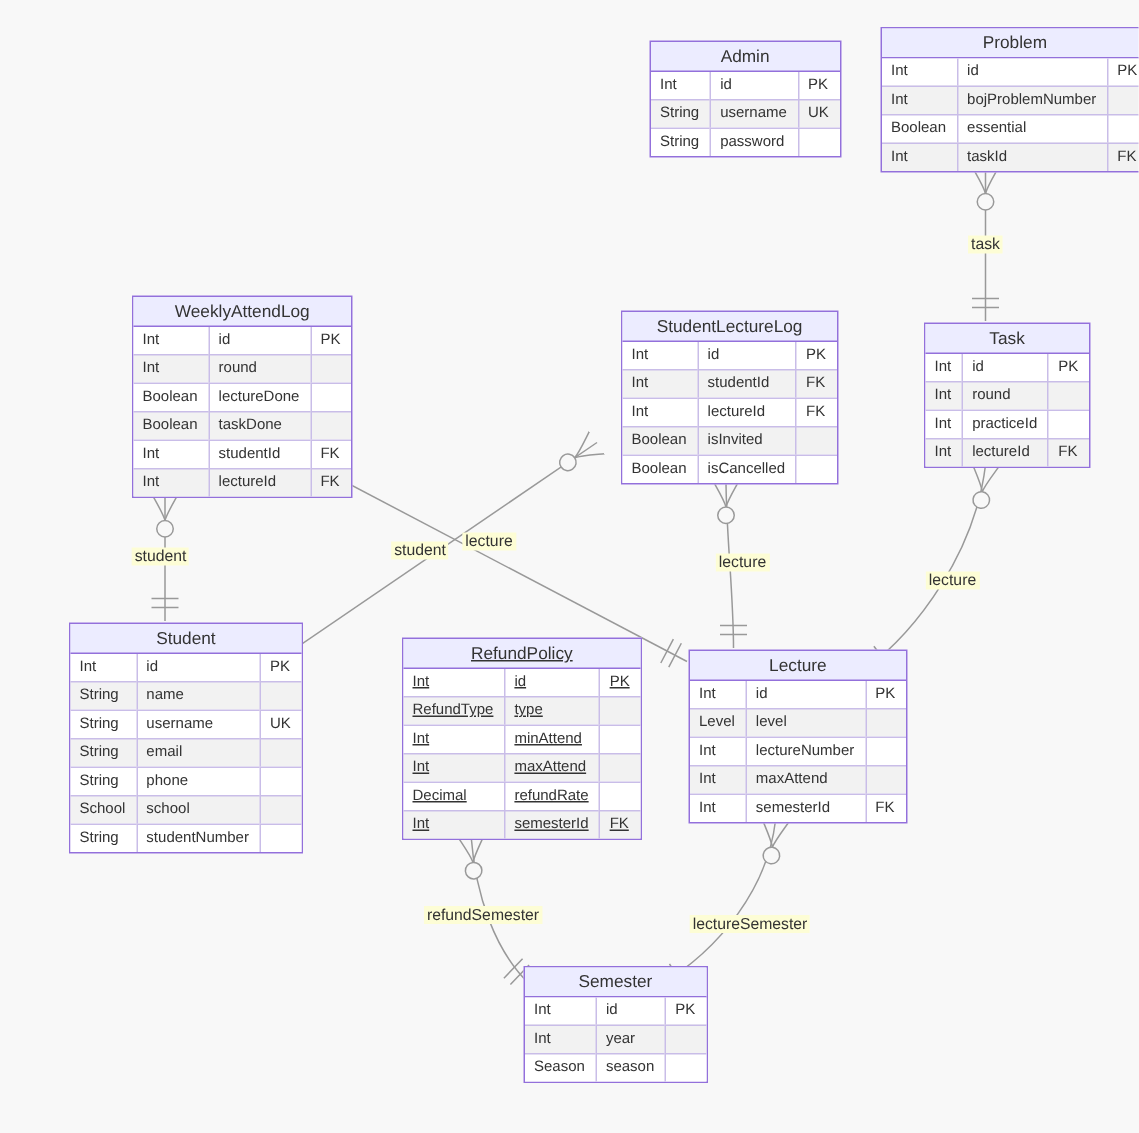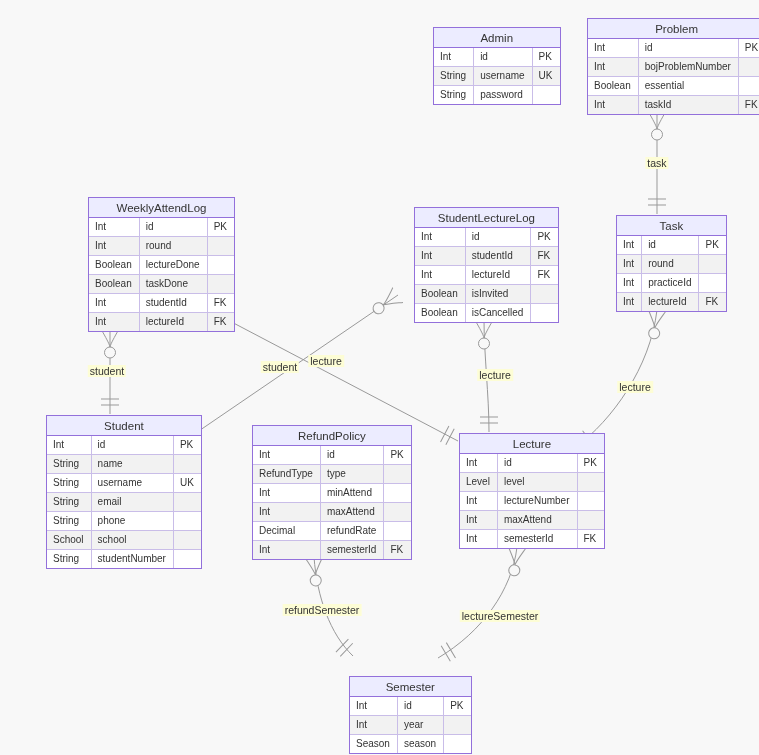--- a/index.html
+++ b/index.html
@@ -212,21 +212,21 @@
         <div class="cell col-name even row-border">phone</div>
         <div class="cell col-key even row-border"></div>
         <div class="cell col-type odd row-border">School</div>
         <div class="cell col-name odd row-border">school</div>
         <div class="cell col-key odd row-border"></div>
         <div class="cell col-type even row-border">String</div>
         <div class="cell col-name even row-border">studentNumber</div>
         <div class="cell col-key even row-border"></div>
       </div>
     </div>
-    <div class="entity" style="left: 252px; top: 425px; min-width: 125px;">
+    <div class="entity" style="left: 268px; top: 425px; min-width: 125px; text-decoration: underline;">
       <div class="entity-title">RefundPolicy</div>
       <div class="attr-grid">
         <div class="cell col-type even">Int</div>
         <div class="cell col-name even">id</div>
         <div class="cell col-key even">PK</div>
         <div class="cell col-type odd row-border">RefundType</div>
         <div class="cell col-name odd row-border">type</div>
         <div class="cell col-key odd row-border"></div>
         <div class="cell col-type even row-border">Int</div>
         <div class="cell col-name even row-border">minAttend</div>
@@ -255,21 +255,21 @@
         <div class="cell col-name even row-border">lectureNumber</div>
         <div class="cell col-key even row-border"></div>
         <div class="cell col-type odd row-border">Int</div>
         <div class="cell col-name odd row-border">maxAttend</div>
         <div class="cell col-key odd row-border"></div>
         <div class="cell col-type even row-border">Int</div>
         <div class="cell col-name even row-border">semesterId</div>
         <div class="cell col-key even row-border">FK</div>
       </div>
     </div>
-    <div class="entity" style="left: 349px; top: 676px; min-width: 88px;">
+    <div class="entity" style="left: 349px; top: 644px; min-width: 88px;">
       <div class="entity-title">Semester</div>
       <div class="attr-grid">
         <div class="cell col-type even">Int</div>
         <div class="cell col-name even">id</div>
         <div class="cell col-key even">PK</div>
         <div class="cell col-type odd row-border">Int</div>
         <div class="cell col-name odd row-border">year</div>
         <div class="cell col-key odd row-border"></div>
         <div class="cell col-type even row-border">Season</div>
         <div class="cell col-name even row-border">season</div>

